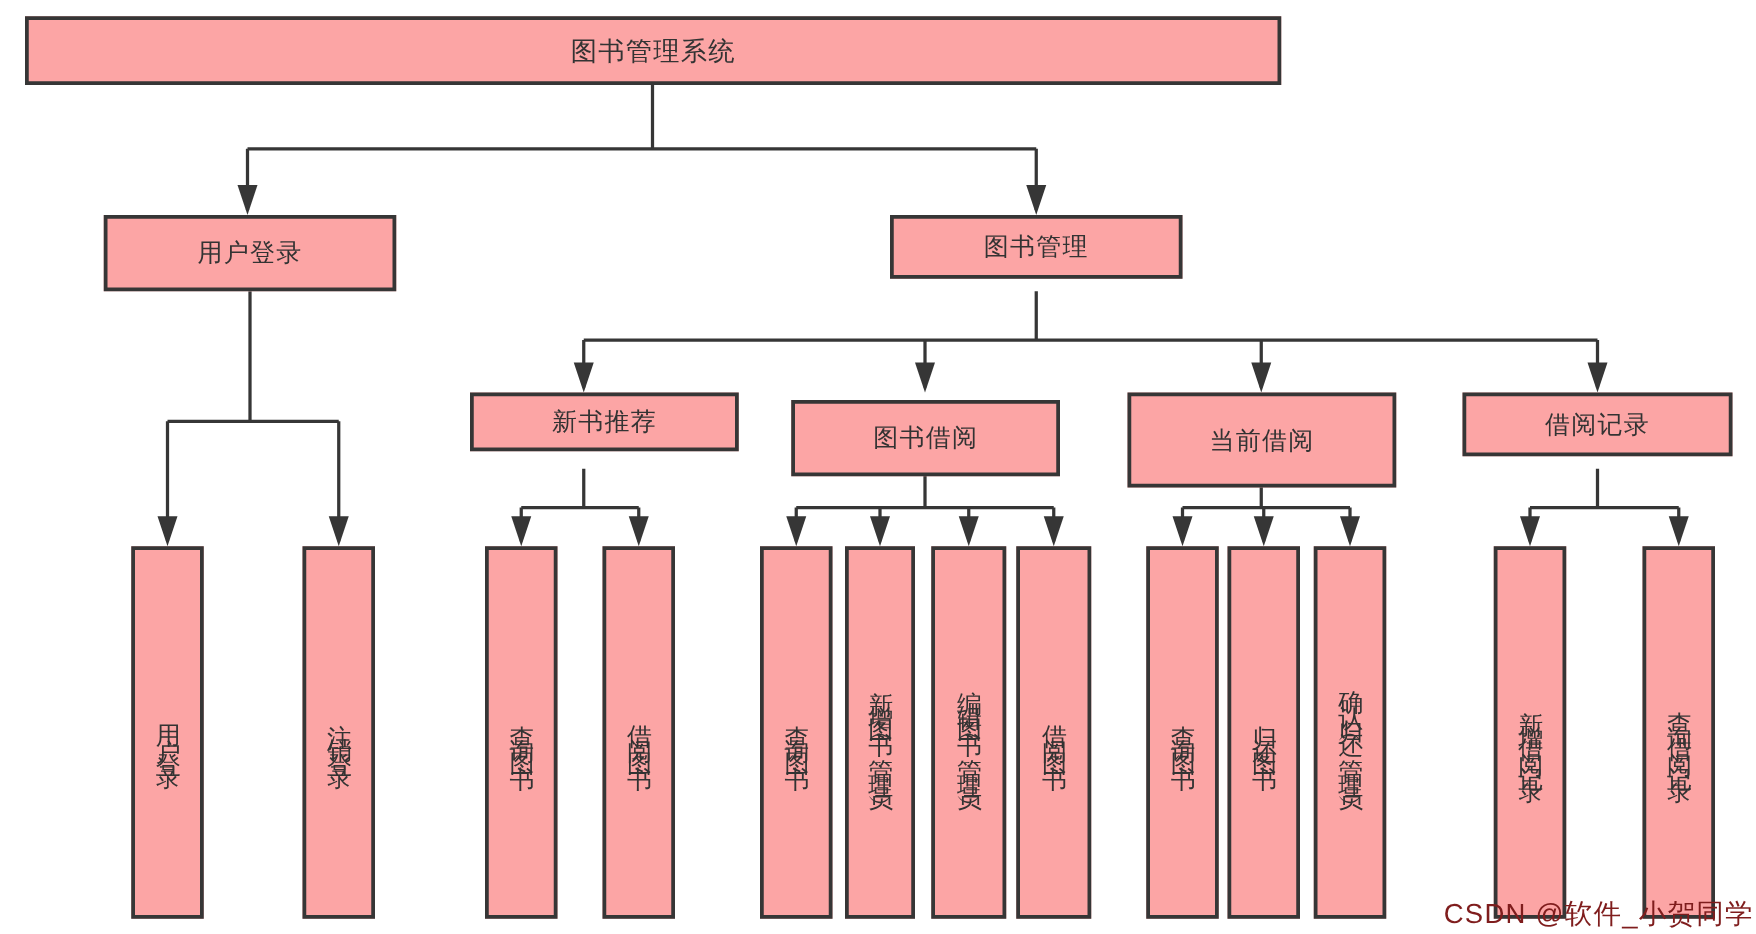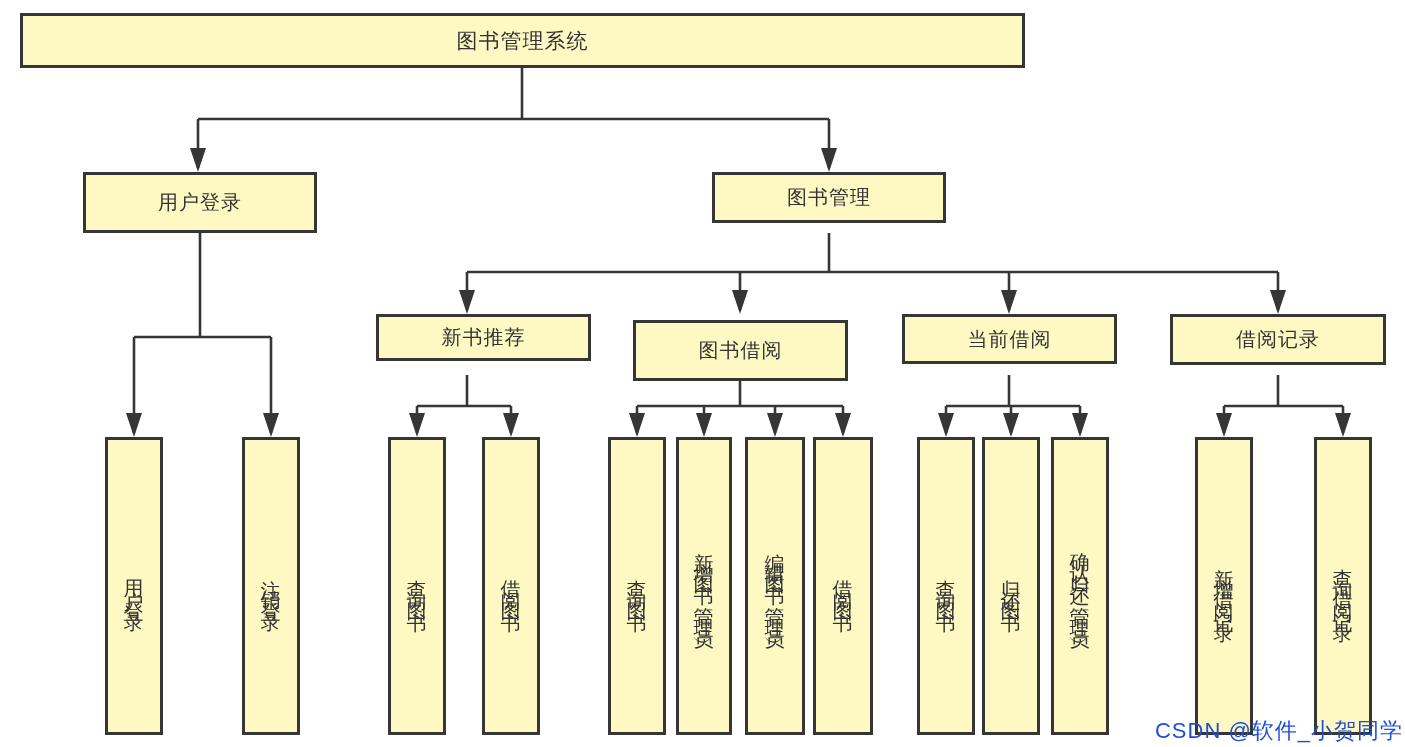--- a/index.html
+++ b/index.html
@@ -8,21 +8,21 @@
     width: 1405px;
     height: 747px;
     background: #ffffff;
     font-family: "Liberation Sans", "DejaVu Sans", sans-serif;
     overflow: hidden;
   }
   .wires { position: absolute; left: 0; top: 0; width: 100%; height: 100%; }
   .node {
     position: absolute;
     box-sizing: border-box;
-    background: #fef9c3;
+    background: #fca5a5;
     border: 3px solid #363636;
     color: #333333;
     display: flex;
     align-items: center;
     justify-content: center;
     text-align: center;
   }
   .h-node { font-size: 20px; letter-spacing: 1px; }
   .root-node { font-size: 21px; }
   .v-node {
@@ -31,21 +31,21 @@
     font-size: 20px;
     line-height: 1;
     letter-spacing: 11px;
     padding: 6px 0;
   }
   .watermark {
     position: absolute;
     top: 716px;
     right: 2px;
     font-size: 22px;
-    color: #1d4ed8;
+    color: #7f1d1d;
     letter-spacing: 1px;
     white-space: nowrap;
   }
 </style>
 </head>
 <body>
 
 <div class="canvas">
 
   <svg class="wires" viewBox="0 0 1405 747" xmlns="http://www.w3.org/2000/svg">
@@ -114,21 +114,21 @@
     </g>
   </svg>
 
   <div class="node h-node root-node" style="left:20px; top:13px; width:1005px; height:55px;">图书管理系统</div>
 
   <div class="node h-node" style="left:83px; top:172px; width:234px; height:61px;">用户登录</div>
   <div class="node h-node" style="left:712px; top:172px; width:234px; height:51px;">图书管理</div>
 
   <div class="node h-node" style="left:376px; top:314px; width:215px; height:47px;">新书推荐</div>
   <div class="node h-node" style="left:633px; top:320px; width:215px; height:61px;">图书借阅</div>
-  <div class="node h-node" style="left:902px; top:314px; width:215px; height:50px;">当前借阅</div>
+  <div class="node h-node" style="left:902px; top:314px; width:215px; height:76px;">当前借阅</div>
   <div class="node h-node" style="left:1170px; top:314px; width:216px; height:51px;">借阅记录</div>
 
   <div class="node v-node" style="left:105px; top:437px; width:58px; height:298px;">用户登录</div>
   <div class="node v-node" style="left:242px; top:437px; width:58px; height:298px;">注销登录</div>
 
   <div class="node v-node" style="left:388px; top:437px; width:58px; height:298px;">查询图书</div>
   <div class="node v-node" style="left:482px; top:437px; width:58px; height:298px;">借阅图书</div>
 
   <div class="node v-node" style="left:608px; top:437px; width:58px; height:298px;">查询图书</div>
   <div class="node v-node" style="left:676px; top:437px; width:56px; height:298px;">新增图书（管理员）</div>

